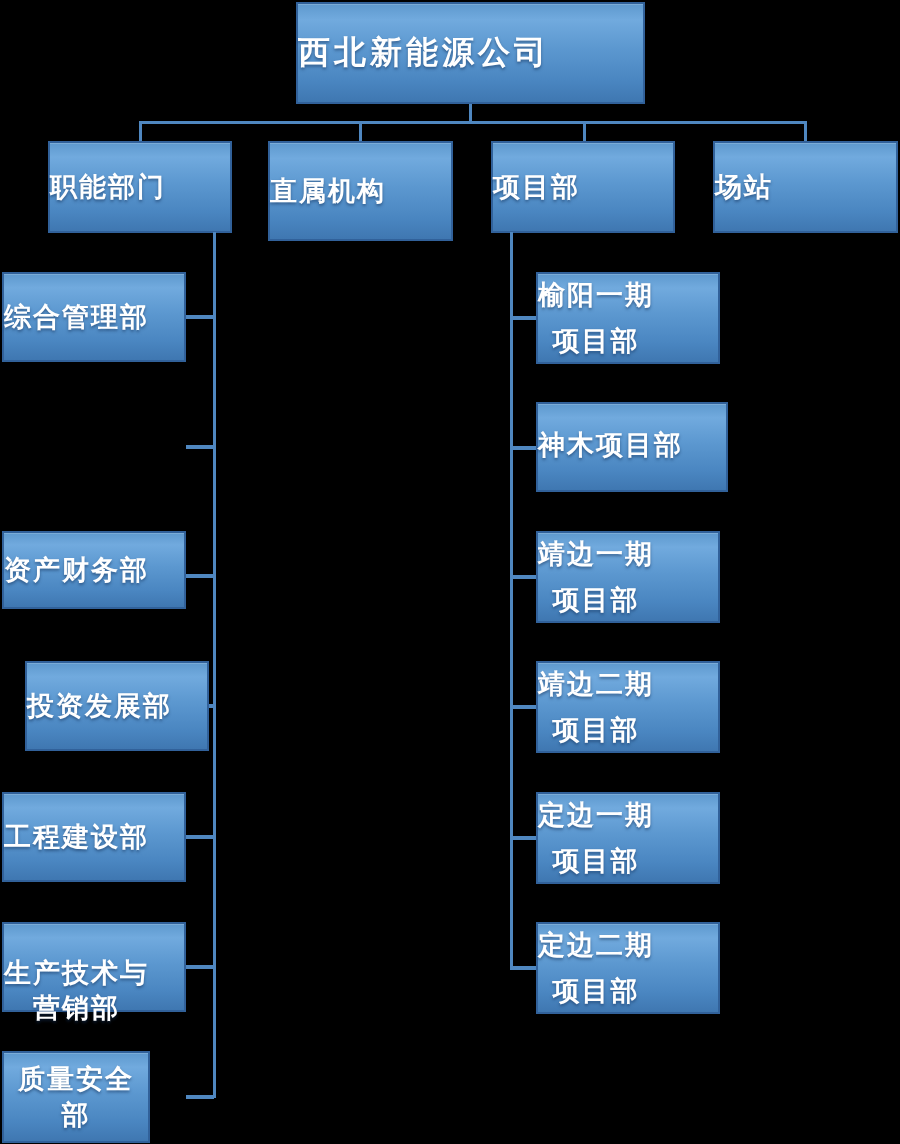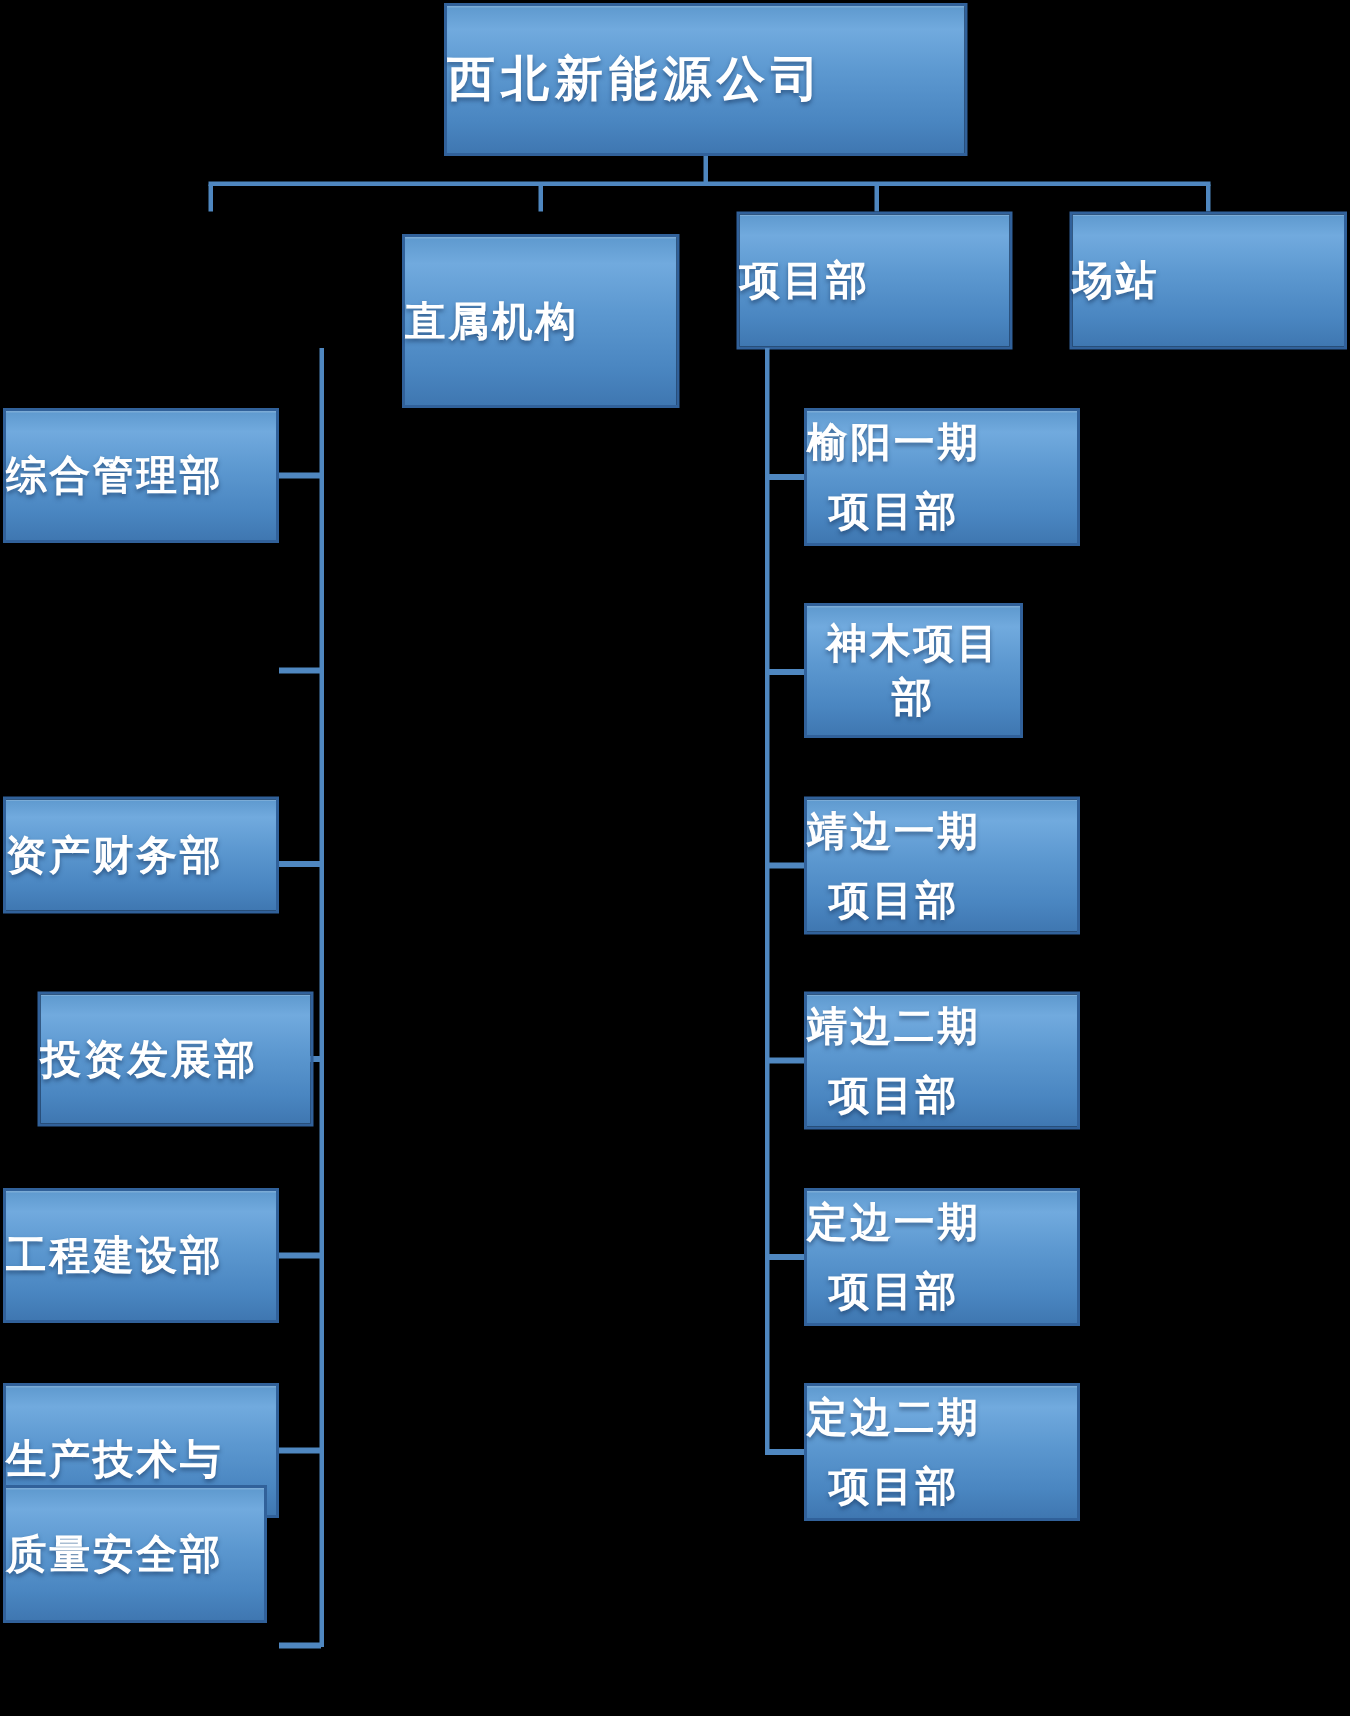--- a/index.html
+++ b/index.html
@@ -34,21 +34,24 @@
     <span class="label">西北新能源公司</span>
   </div>
 
   <div class="line" style="left:469px;top:104px;width:3px;height:18px;"></div>
   <div class="line" style="left:139px;top:121px;width:668px;height:3px;"></div>
   <div class="line" style="left:139px;top:123px;width:3px;height:18px;"></div>
   <div class="line" style="left:359px;top:123px;width:3px;height:18px;"></div>
   <div class="line" style="left:583px;top:123px;width:3px;height:18px;"></div>
   <div class="line" style="left:804px;top:123px;width:3px;height:18px;"></div>
 
-  <div class="node branch-node" style="left:268px;top:141px;width:185px;height:116px;margin-top:15px;">
+  <div class="node branch-node" style="left:48px;top:141px;width:184px;height:92px;">
+    <span class="label">职能部门</span>
+  </div>
+  <div class="node branch-node" style="left:268px;top:141px;width:185px;height:100px;">
     <span class="label">直属机构</span>
   </div>
   <div class="node branch-node" style="left:491px;top:141px;width:184px;height:92px;">
     <span class="label">项目部</span>
   </div>
   <div class="node branch-node" style="left:713px;top:141px;width:185px;height:92px;">
     <span class="label">场站</span>
   </div>
 
   <div class="line" style="left:213px;top:232px;width:3px;height:866px;"></div>
@@ -69,37 +72,37 @@
   <div class="node child-node" style="left:2px;top:661px;width:184px;height:90px;margin-left:23px;">
     <span class="label">投资发展部</span>
   </div>
   <div class="node child-node" style="left:2px;top:792px;width:184px;height:90px;">
     <span class="label">工程建设部</span>
   </div>
   <div class="node child-node snug-lines" style="left:2px;top:922px;width:184px;height:90px;">
     <span class="label">生产技术与
 营销部</span>
   </div>
-  <div class="node child-node" style="left:2px;top:990px;width:176px;height:92px;">
+  <div class="node child-node" style="left:2px;top:1051px;width:148px;height:92px;">
     <span class="label">质量安全部</span>
   </div>
 
   <div class="line" style="left:510px;top:232px;width:3px;height:738px;"></div>
   <div class="line" style="left:511px;top:316px;width:25px;height:4px;"></div>
   <div class="line" style="left:511px;top:446px;width:25px;height:4px;"></div>
   <div class="line" style="left:511px;top:575px;width:25px;height:4px;"></div>
   <div class="line" style="left:511px;top:705px;width:25px;height:4px;"></div>
   <div class="line" style="left:511px;top:836px;width:25px;height:4px;"></div>
   <div class="line" style="left:511px;top:966px;width:25px;height:4px;"></div>
 
   <div class="node child-node tall-lines" style="left:536px;top:272px;width:184px;height:92px;">
     <span class="label">榆阳一期
 项目部</span>
   </div>
-  <div class="node child-node" style="left:536px;top:402px;width:146px;height:90px;">
+  <div class="node child-node" style="left:536px;top:402px;width:192px;height:90px;font-family:Liberation Mono, monospace;">
     <span class="label">神木项目部</span>
   </div>
   <div class="node child-node tall-lines" style="left:536px;top:531px;width:184px;height:92px;">
     <span class="label">靖边一期
 项目部</span>
   </div>
   <div class="node child-node tall-lines" style="left:536px;top:661px;width:184px;height:92px;">
     <span class="label">靖边二期
 项目部</span>
   </div>

